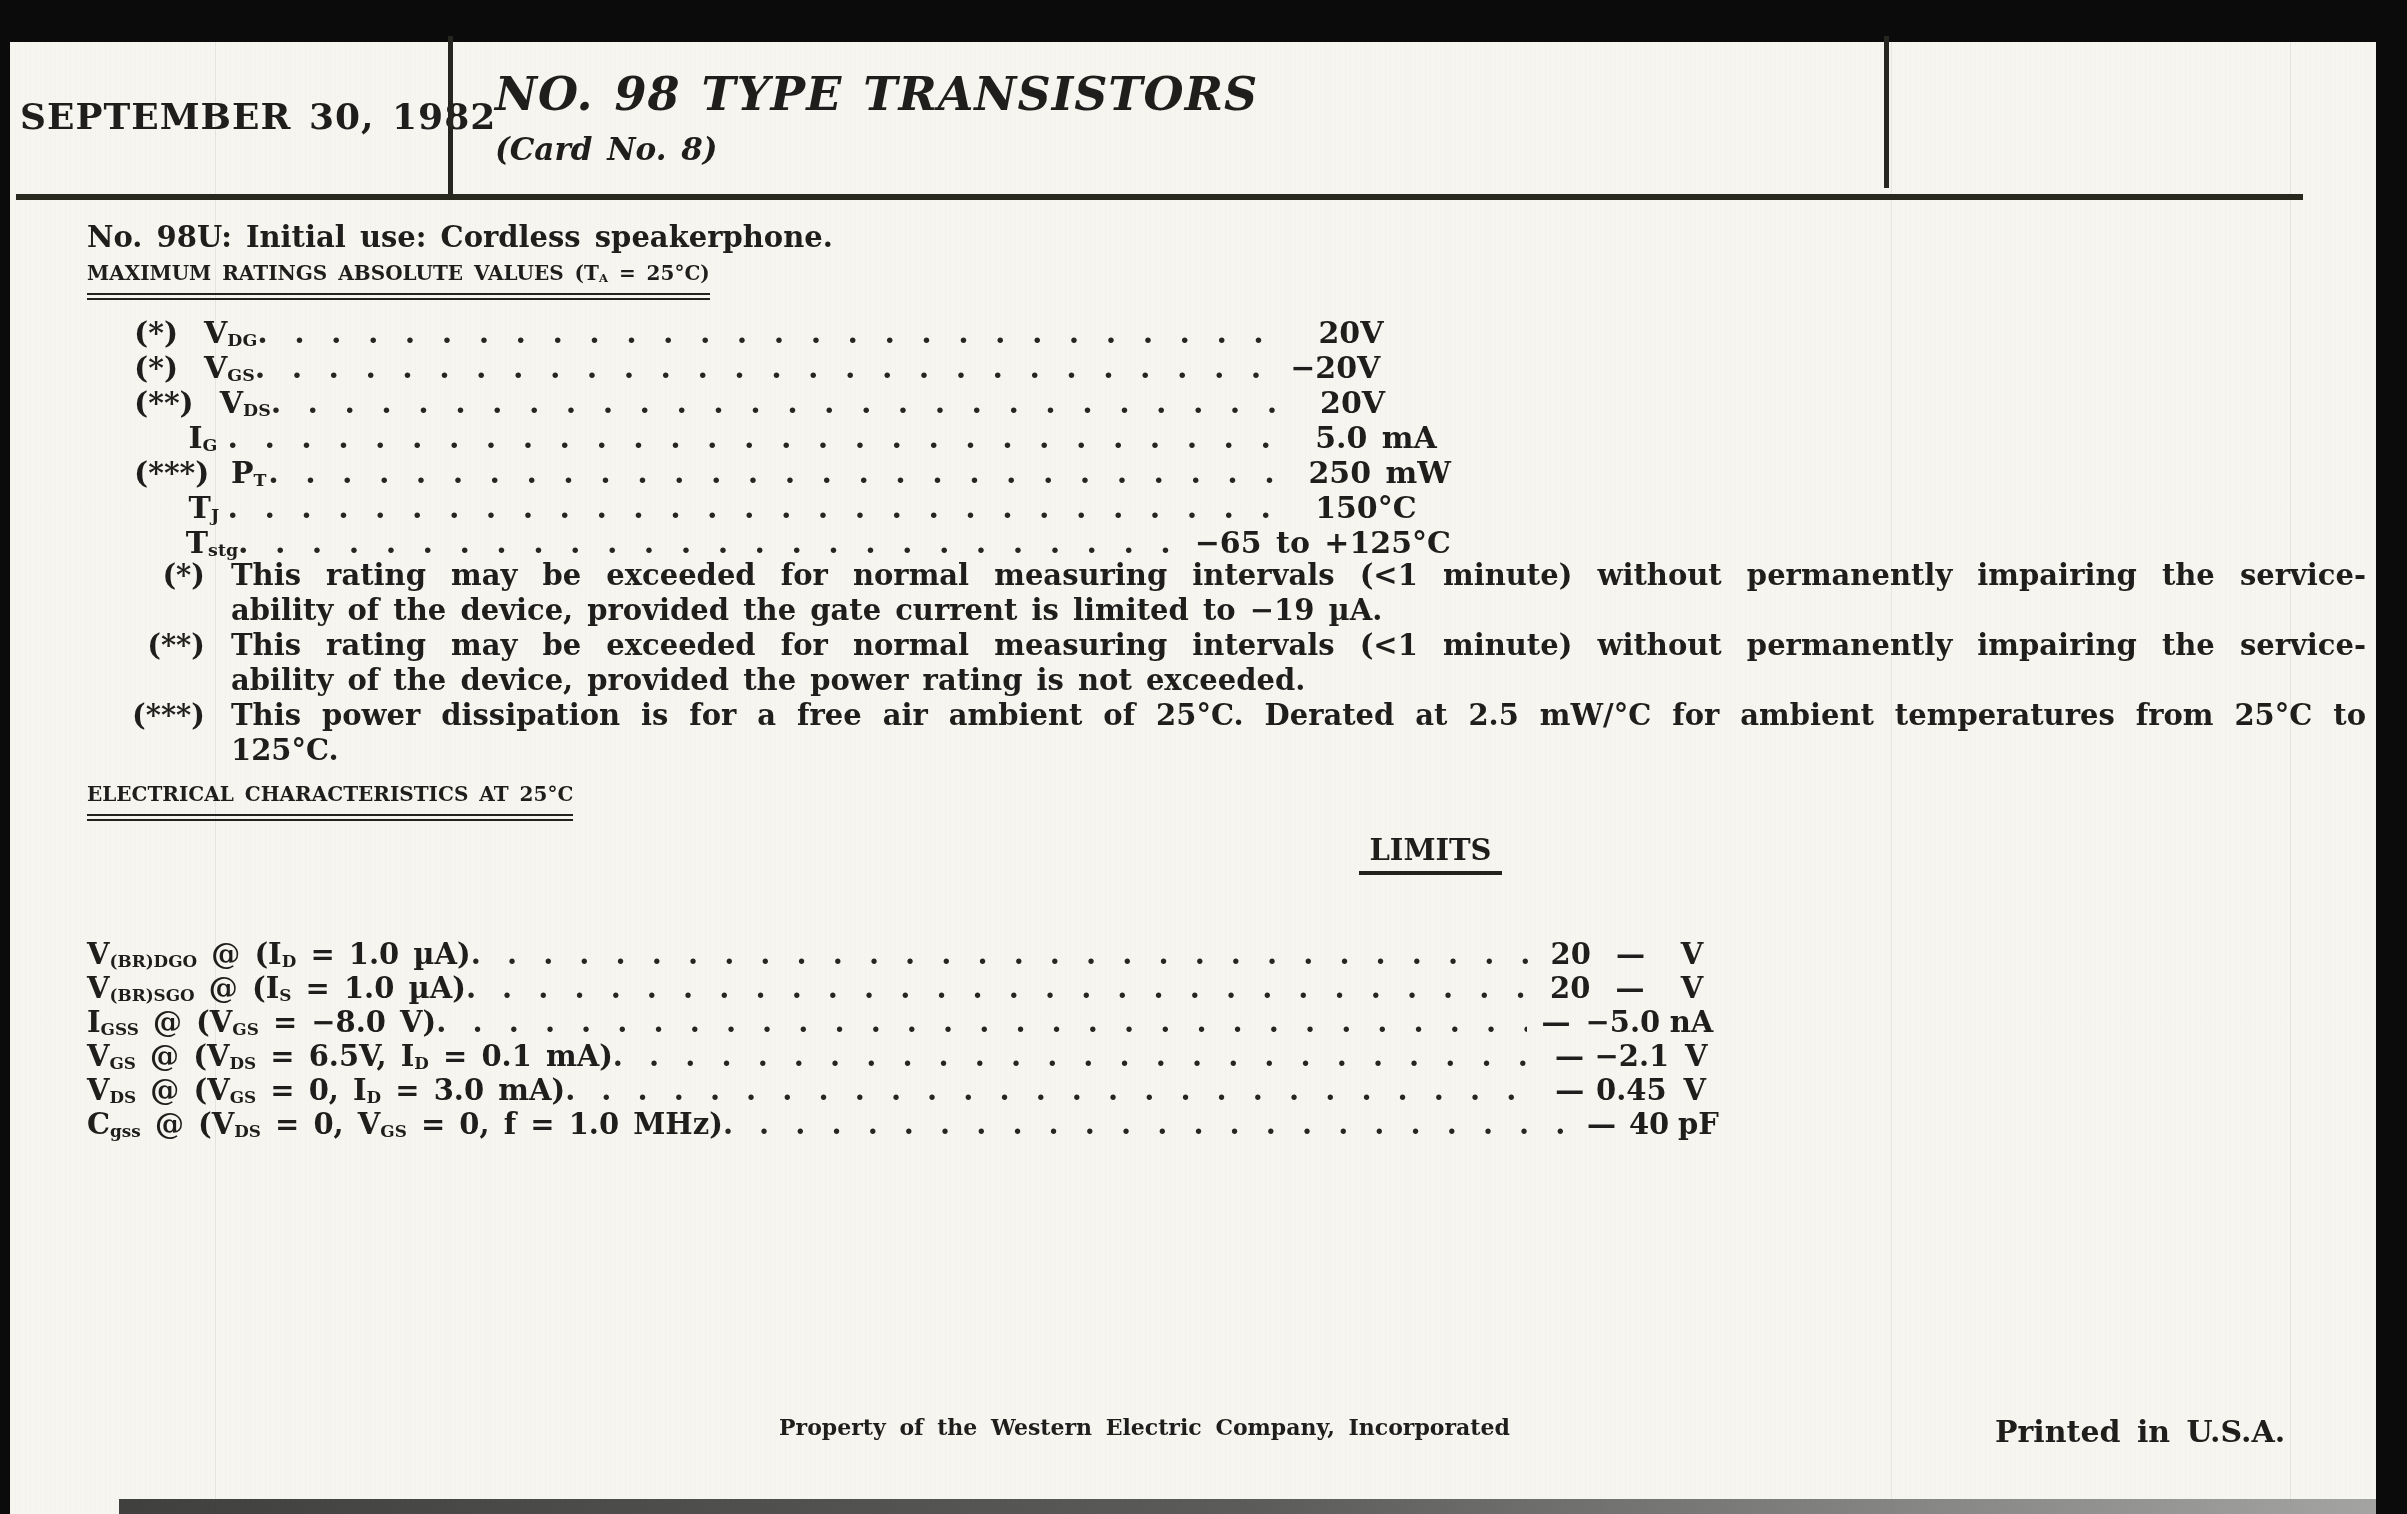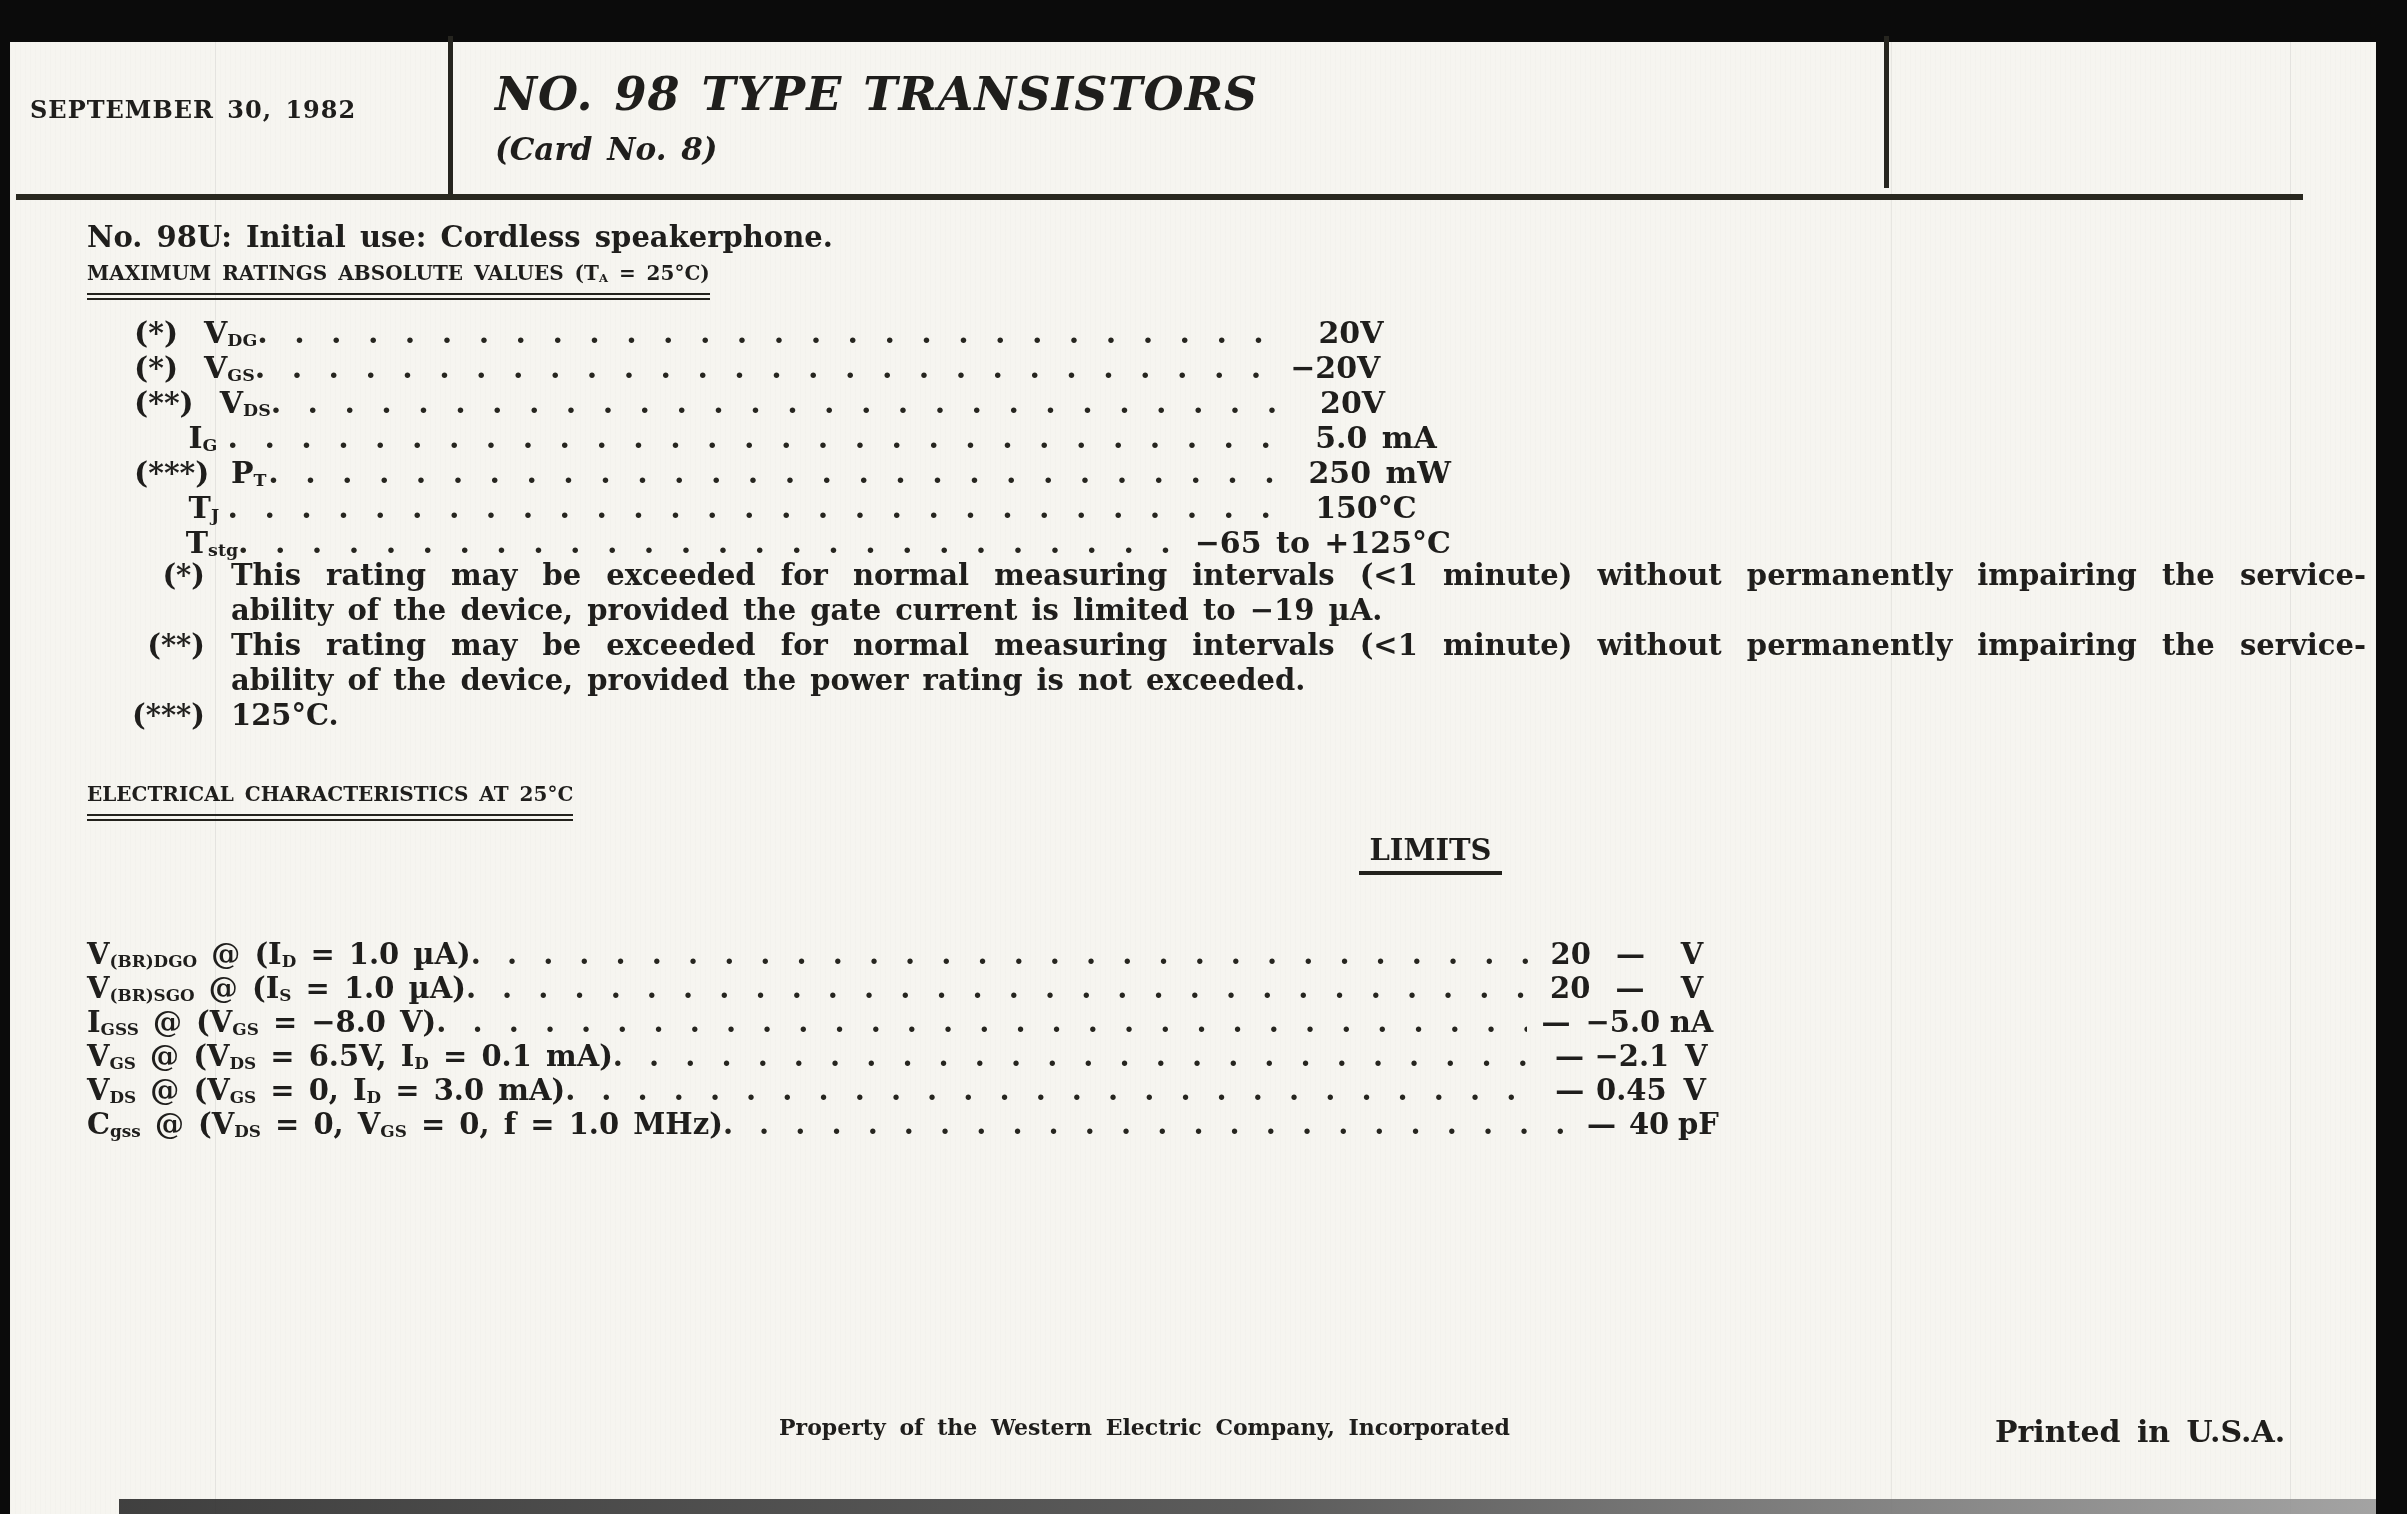--- a/index.html
+++ b/index.html
@@ -15,21 +15,21 @@
 
   
   .topbar   { left:0; top:0; width:2408px; height:42px; }
   .leftedge { left:0; top:0; width:10px; height:1515px; }
   .rightedge{ left:2376px; top:0; width:32px; height:1515px; }
   .scanline { width:1px; top:42px; height:1473px; background:rgba(0,0,0,0.06); }
   .bottomband { left:119px; top:1499px; width:2257px; height:16px;
     background:linear-gradient(to right,#2c2c2c,#4a4a4a 50%,#9a9a9a); opacity:.9; }
 
   
-  .date { left:30px; top:95px; font-size:24px; letter-spacing:1px; white-space:nowrap; }
+  .date { left:20px; top:95px; font-size:36px; letter-spacing:1px; white-space:nowrap; }
   .vdiv { width:5px; background:#26251f; }
   .vdiv1 { left:448px; top:36px; height:158px; }
   .vdiv2 { left:1884px; top:36px; height:152px; }
   .titleblock { left:495px; top:67px; width:1332px; text-align:left;font-style:italic; }
   .title { font-size:46px; letter-spacing:1px; white-space:nowrap; }
   .cardno { font-size:31px; margin-top:10px; }
   .hrule { left:16px; top:194px; width:2287px; height:6px; background:#29281f; }
 
   
   .initial { left:87px; top:220px; font-size:29px; white-space:nowrap; }
@@ -153,20 +153,21 @@
       <div class="fl1">This rating may be exceeded for normal measuring intervals (&lt;1 minute) without permanently impairing the service-</div>
       <div class="fl2">ability of the device, provided the gate current is limited to −19 µA.</div>
     </div>
     <div class="fn">
       <span class="fnm">(**)</span>
       <div class="fl1">This rating may be exceeded for normal measuring intervals (&lt;1 minute) without permanently impairing the service-</div>
       <div class="fl2">ability of the device, provided the power rating is not exceeded.</div>
     </div>
     <div class="fn">
       <span class="fnm">(***)</span>
+      <div class="fl1">This power dissipation is for a free air ambient of 25°C. Derated at 2.5 mW/°C for ambient temperatures from 25°C to</div>
       <div class="fl2">125°C.</div>
     </div>
   </div>
 
   <div class="abs secthead h-elec">
     <span>ELECTRICAL CHARACTERISTICS AT 25°C</span>
   </div>
 
   <div class="abs limitswrap">
     <span>LIMITS</span>

